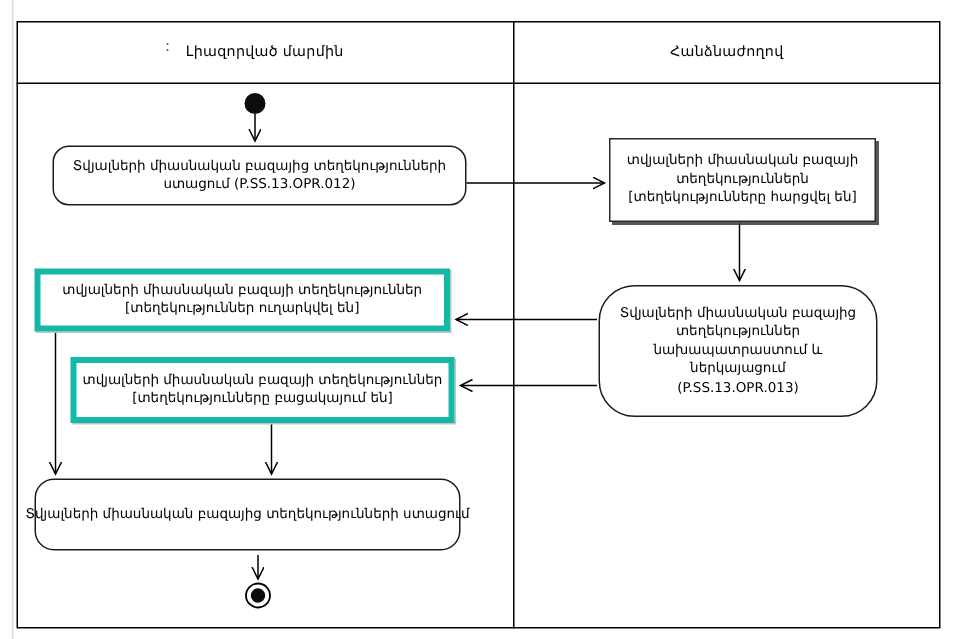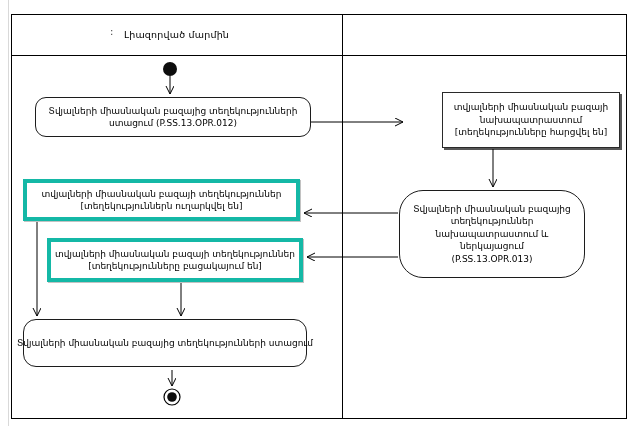--- a/index.html
+++ b/index.html
@@ -73,21 +73,21 @@
   }
   .object-shadow {
     border: 1px solid #2a2a2a;
     box-shadow: 2px 2px 0 rgba(45,45,45,0.8);
   }
   .object-gray {
     border: 4px solid #14b8a6;
     box-shadow: 1px 1px 0 rgba(120,120,120,0.45);
   }
   #box-request   { left: 35px;  top: 97px;  width: 276px; height: 40px; }
-  #box-info-requested { left: 406px; top: 92px;  width: 178px; height: 56px; margin-left: 36px; }
+  #box-info-requested { left: 406px; top: 92px;  width: 178px; height: 56px; }
   #box-prepare   { left: 399px; top: 190px; width: 186px; height: 88px; border-radius: 24px; }
   #box-info-sent { left: 23px;  top: 179px; width: 277px; height: 42px; }
   #box-info-missing { left: 47px; top: 238px; width: 256px; height: 44px; }
   #box-receive   { left: 23px;  top: 319px; width: 284px; height: 48px; border-radius: 13px; }
   .connectors {
     position: absolute;
     left: 0; top: 0;
     width: 635px; height: 426px;
     pointer-events: none;
   }
@@ -100,44 +100,47 @@
   <div class="artifact-line"></div>
 
   <div class="frame"></div>
   <div class="lane-divider"></div>
 
   <div class="header-row">
     <div class="header-cell left">
       <span class="header-prefix">:</span>
       <span>Լիազորված մարմին</span>
     </div>
+    <div class="header-cell right">
+      <span>Հանձնաժողով</span>
+    </div>
   </div>
 
   <div class="box activity" id="box-request">
     <span>Տվյալների միասնական բազայից տեղեկությունների</span>
     <span>ստացում (P.SS.13.OPR.012)</span>
   </div>
 
   <div class="box object-shadow" id="box-info-requested">
     <span>տվյալների միասնական բազայի</span>
-    <span>նախապատրաստում</span>
+    <span>տեղեկություններն</span>
     <span>[տեղեկությունները հարցվել են]</span>
   </div>
 
   <div class="box activity" id="box-prepare">
     <span>Տվյալների միասնական բազայից</span>
     <span>տեղեկություններ</span>
     <span>նախապատրաստում և</span>
     <span>ներկայացում</span>
     <span>(P.SS.13.OPR.013)</span>
   </div>
 
   <div class="box object-gray" id="box-info-sent">
     <span>տվյալների միասնական բազայի տեղեկություններ</span>
-    <span>[տեղեկություններն ուղարկվել են]</span>
+    <span>[տեղեկություններ ուղարկվել են]</span>
   </div>
 
   <div class="box object-gray" id="box-info-missing">
     <span>տվյալների միասնական բազայի տեղեկություններ</span>
     <span>[տեղեկությունները բացակայում են]</span>
   </div>
 
   <div class="box activity" id="box-receive">
     <span>Տվյալների միասնական բազայից տեղեկությունների ստացում</span>
   </div>

